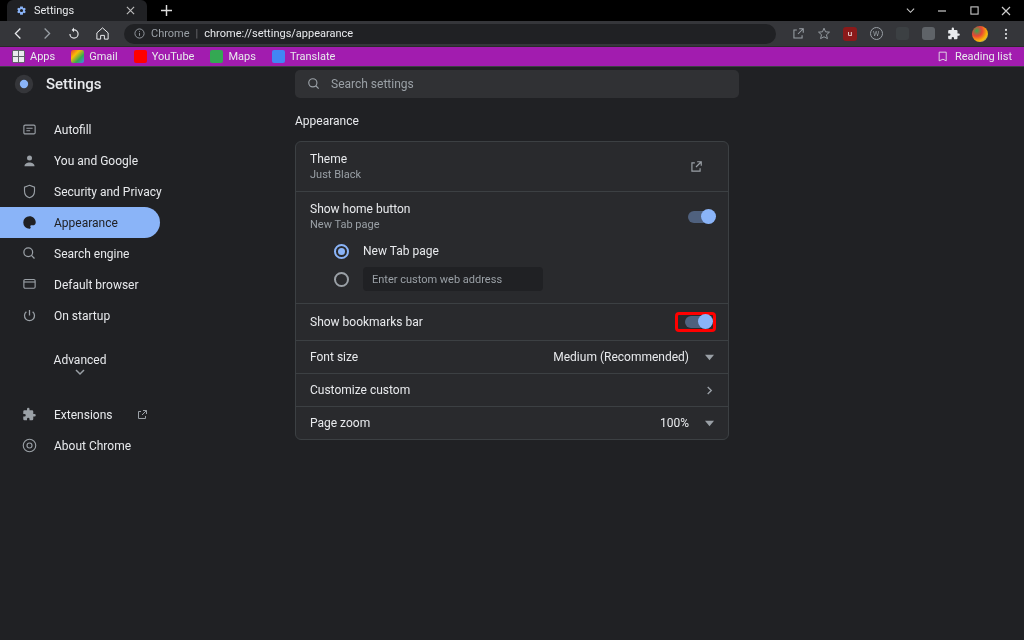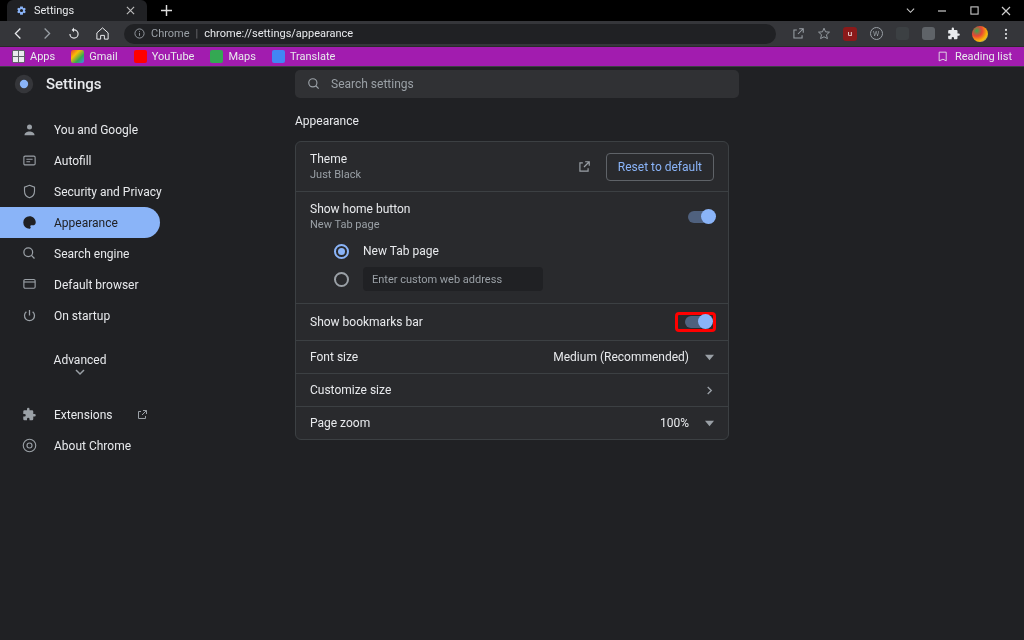--- a/index.html
+++ b/index.html
@@ -257,34 +257,34 @@
       </span>
     <span>Search settings</span>
   </div>
 
   <div class="body">
 
     <div class="sidebar">
       <div class="navitem">
         <span>
             <svg width="15" height="15" viewBox="0 0 24 24">
+              <rect x="3" y="5" width="18" height="14" rx="2" stroke="#9aa0a6" stroke-width="1.8" fill="none"></rect>
+              <path d="M7 10h10M7 14h6" stroke="#9aa0a6" stroke-width="1.8"></path>
+            </svg>
+          </span>
+        <span class="lab">Autofill</span>
+      </div>
+      <div class="navitem">
+        <span>
+            <svg width="15" height="15" viewBox="0 0 24 24">
               <circle cx="12" cy="8" r="4" fill="#9aa0a6"></circle>
               <path d="M4 21c0-4 4-6 8-6s8 2 8 6" fill="#9aa0a6"></path>
             </svg>
           </span>
         <span class="lab">You and Google</span>
-      </div>
-      <div class="navitem">
-        <span>
-            <svg width="15" height="15" viewBox="0 0 24 24">
-              <rect x="3" y="5" width="18" height="14" rx="2" stroke="#9aa0a6" stroke-width="1.8" fill="none"></rect>
-              <path d="M7 10h10M7 14h6" stroke="#9aa0a6" stroke-width="1.8"></path>
-            </svg>
-          </span>
-        <span class="lab">Autofill</span>
       </div>
       <div class="navitem">
         <span>
             <svg width="15" height="15" viewBox="0 0 24 24">
               <path d="M12 2l8 3v6c0 5-3.5 9.5-8 11-4.5-1.5-8-6-8-11V5z" stroke="#9aa0a6" stroke-width="1.8" fill="none"></path>
             </svg>
           </span>
         <span class="lab">Security and Privacy</span>
       </div>
       <div class="navitem active">
@@ -367,21 +367,20 @@
           <div>
             <div class="row-label">Theme</div>
             <div class="row-sub">Just Black</div>
           </div>
           <div style="display:flex;align-items:center;gap:4px">
             <span class="openlink">
                 <svg width="14" height="14" viewBox="0 0 24 24">
                   <path d="M14 3h7v7M21 3l-9 9M10 5H5v14h14v-5" stroke="#9aa0a6" stroke-width="2" fill="none"></path>
                 </svg>
               </span>
-            <button class="btn-reset">Reset to default</button>
           </div>
         </div>
 
         <div class="row">
           <div class="rowflex">
             <div>
               <div class="row-label">Show home button</div>
               <div class="row-sub">New Tab page</div>
             </div>
             <div class="toggle"></div>
@@ -411,21 +410,21 @@
             <span>Medium (Recommended)</span>
             <span class="chev">
                 <svg width="9" height="9" viewBox="0 0 10 6">
                   <path d="M0 0l5 6 5-6z" fill="#9aa0a6"></path>
                 </svg>
               </span>
           </span>
         </div>
 
         <div class="selectrow">
-          <span class="row-label">Customize size</span>
+          <span class="row-label">Customize custom</span>
           <span class="chev">
               <svg width="9" height="9" viewBox="0 0 6 10">
                 <path d="M1 1l4 4-4 4" stroke="#9aa0a6" stroke-width="1.5" fill="none"></path>
               </svg>
             </span>
         </div>
 
         <div class="selectrow">
           <span class="row-label">Page zoom</span>
           <span class="selectval">

